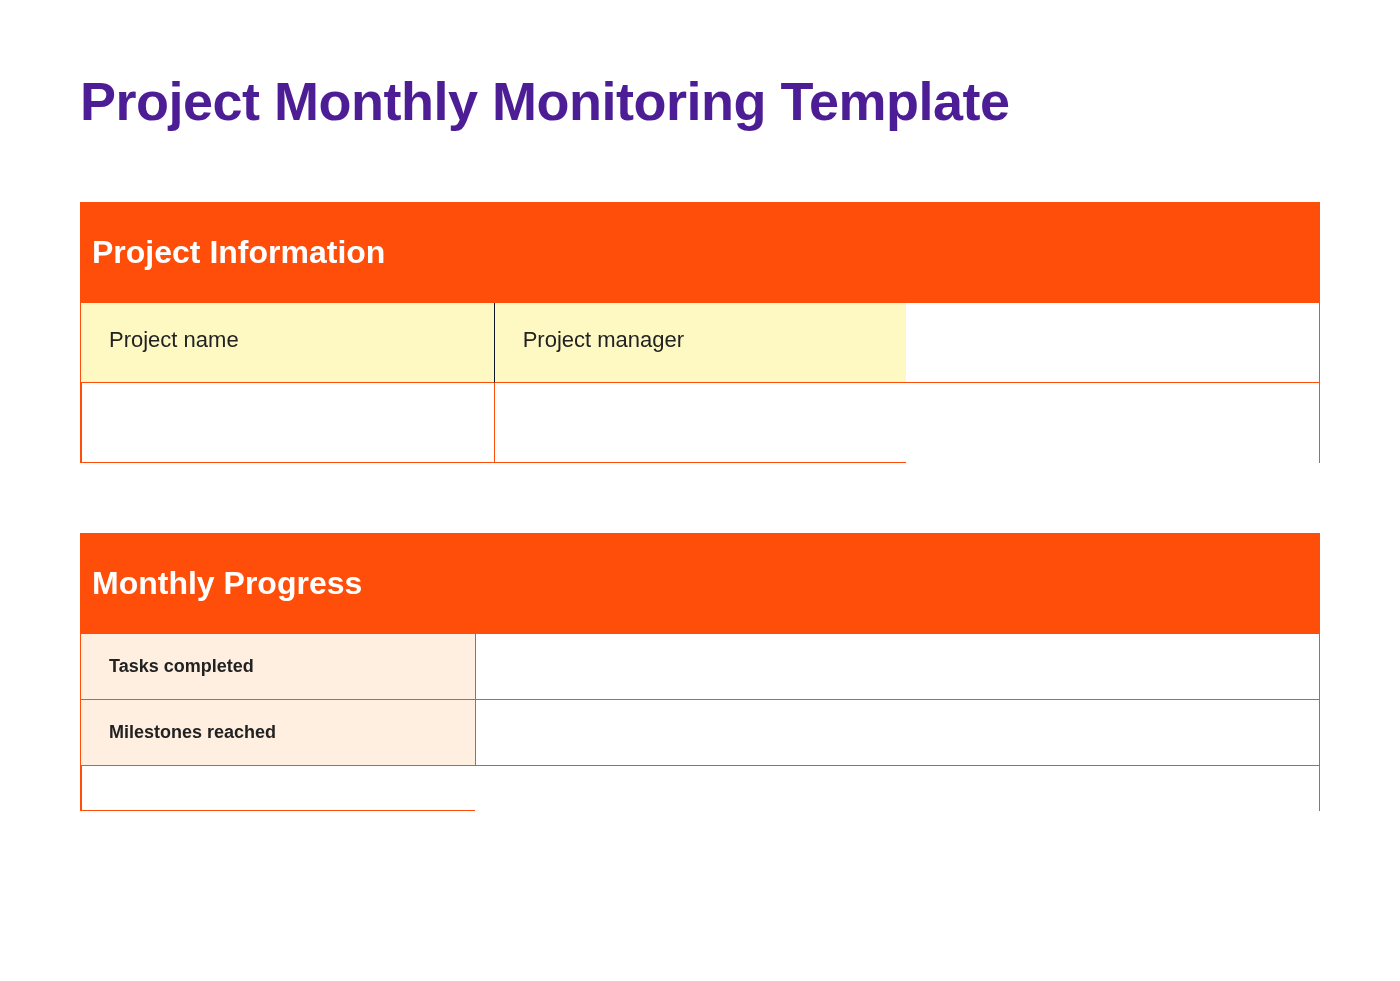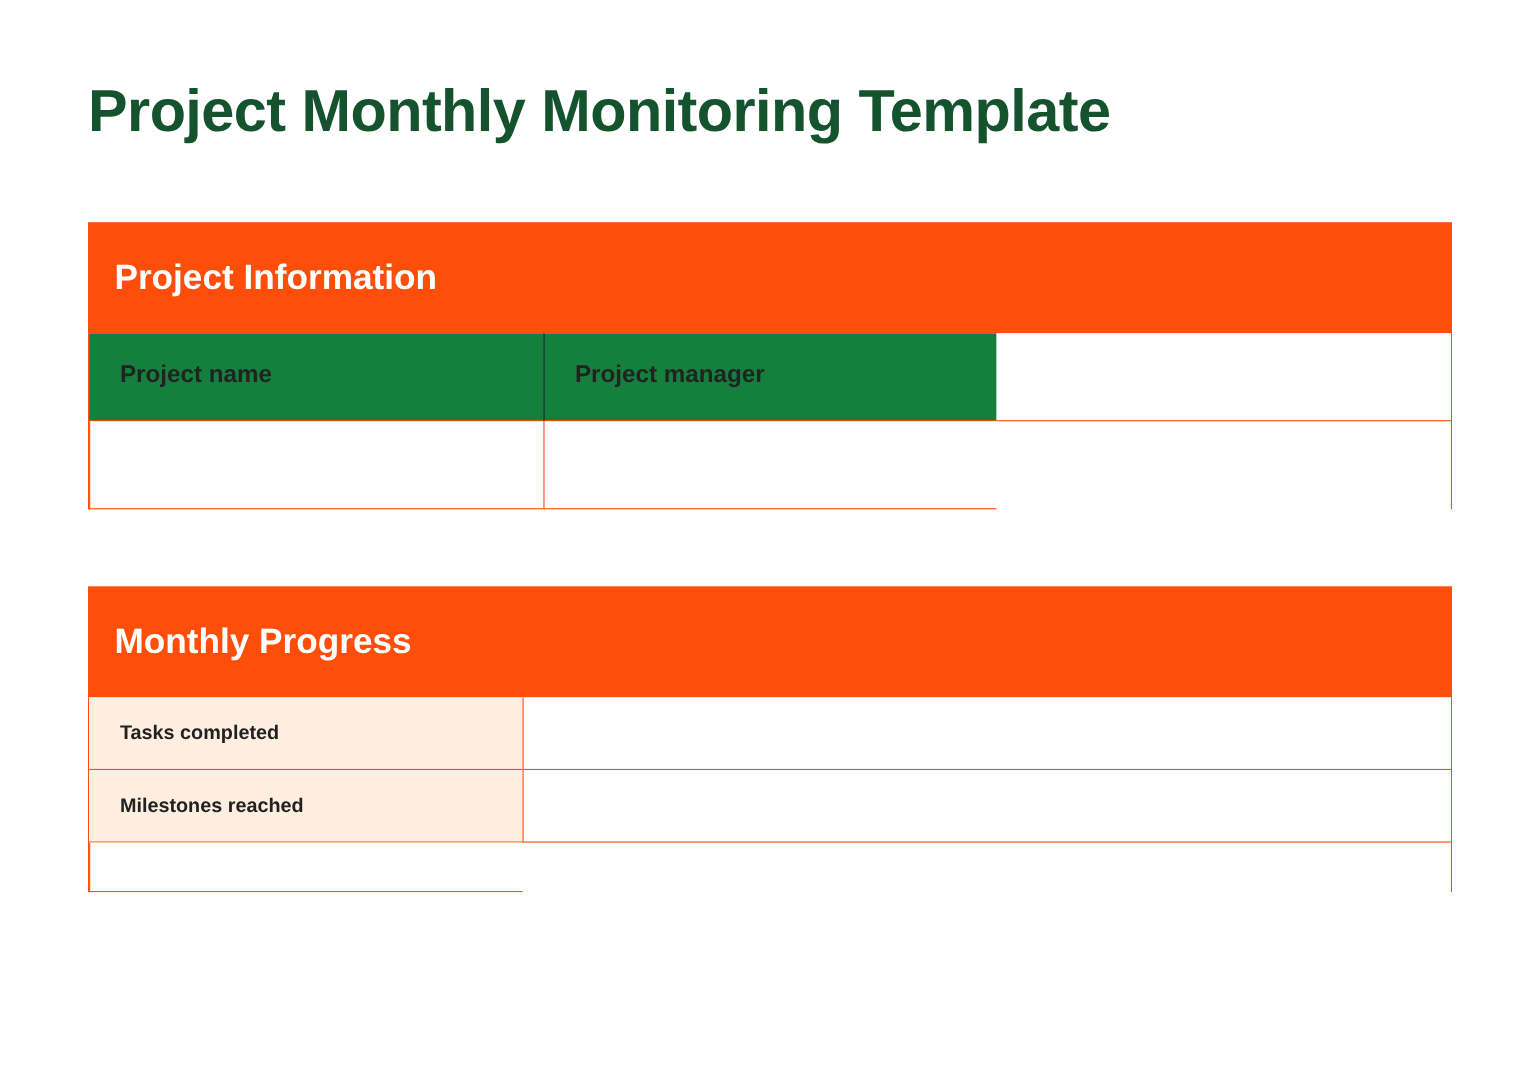--- a/index.html
+++ b/index.html
@@ -9,45 +9,45 @@
     }
     body {
       font-family: Arial, Helvetica, sans-serif;
       background: #ffffff;
       width: 1400px;
       padding: 70px 80px 40px 80px;
     }
     .page-title {
       font-size: 54px;
       font-weight: 900;
-      color: #14532d;
+      color: #4c1d95;
       letter-spacing: -0.5px;
       margin-bottom: 70px;
     }
     .section {
       margin-bottom: 70px;
     }
     .section-header {
       background: #ff4d0a;
       color: #ffffff;
       font-size: 32px;
       font-weight: 700;
-      padding: 32px 24px;
+      padding: 32px 12px;
     }
     
     .info-grid {
       display: grid;
       grid-template-columns: repeat(3, 1fr);
       border-left: 1px solid #ff4d0a;
       border-right: 1px solid #ff4d0a;
     }
     .info-header-cell {
-      background: #15803d;
+      background: #fef9c3;
       font-size: 22px;
-      font-weight: 700;
+      font-weight: 400;
       color: #222222;
       padding: 24px 28px;
       border-bottom: 1px solid #ff4d0a;
     }
     .info-header-cell + .info-header-cell {
       border-left: 1px solid #0f172a;
     }
     .info-value-cell {
       background: #ffffff;
       min-height: 80px;

